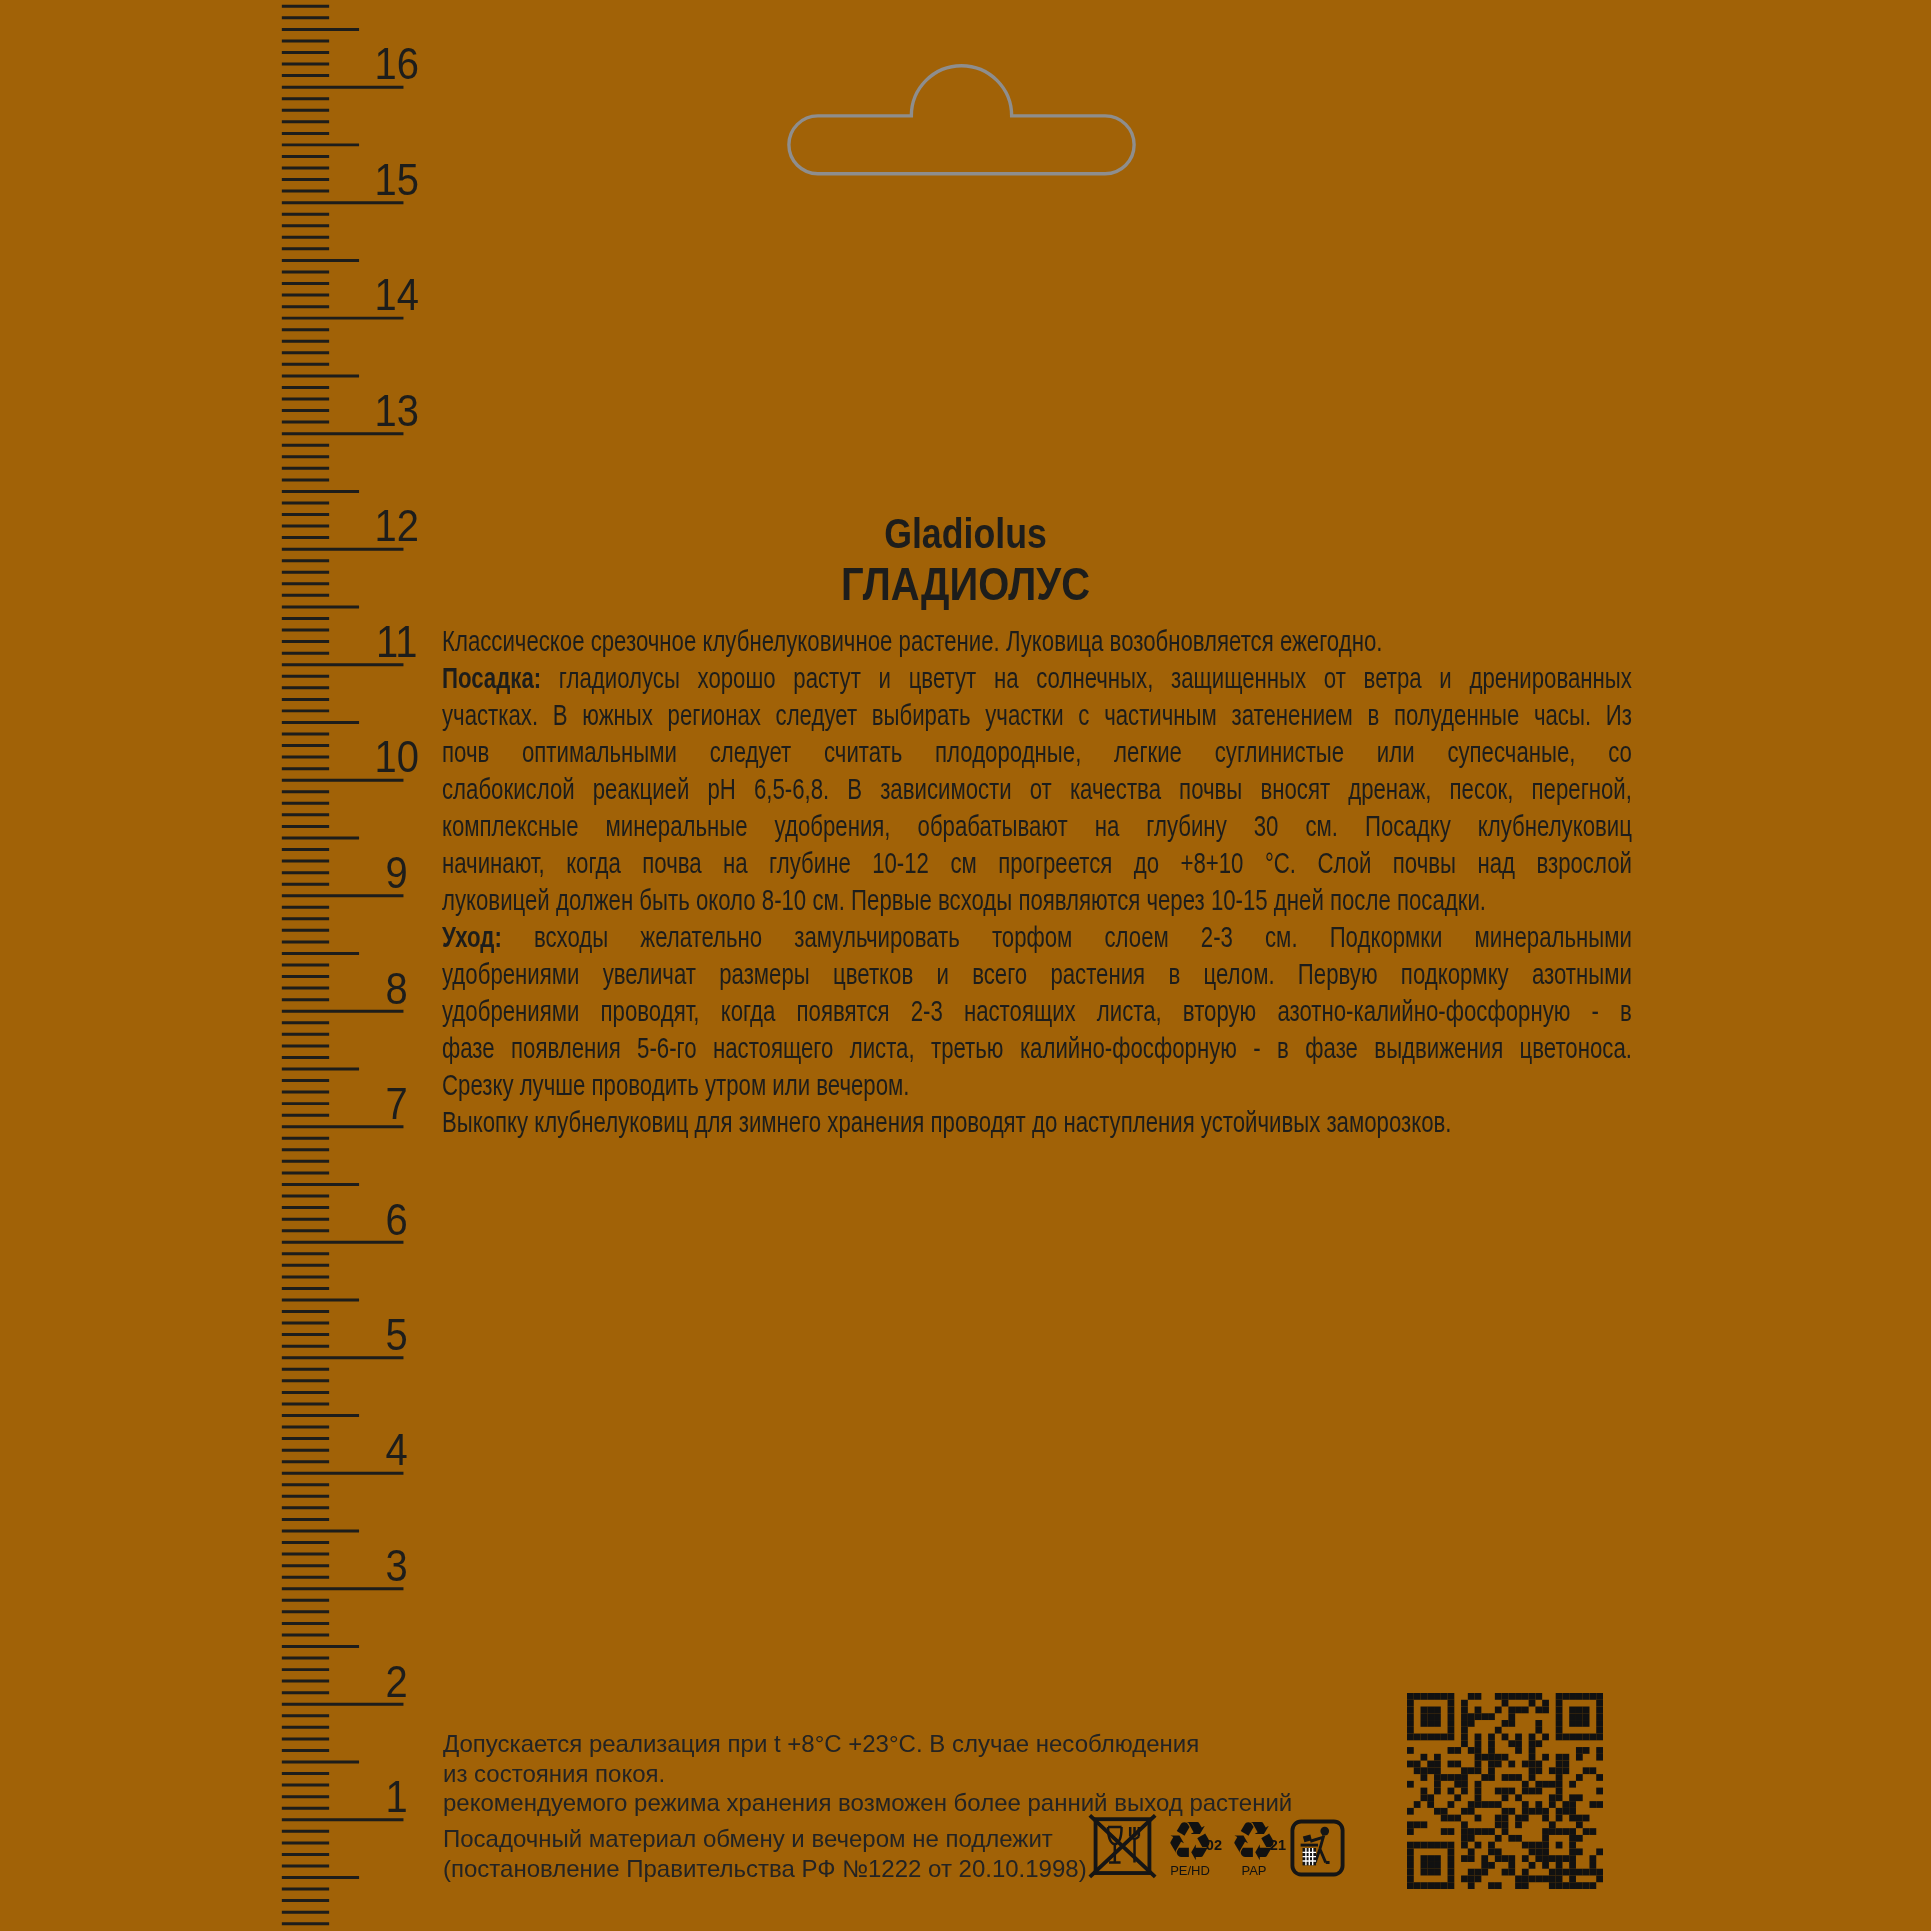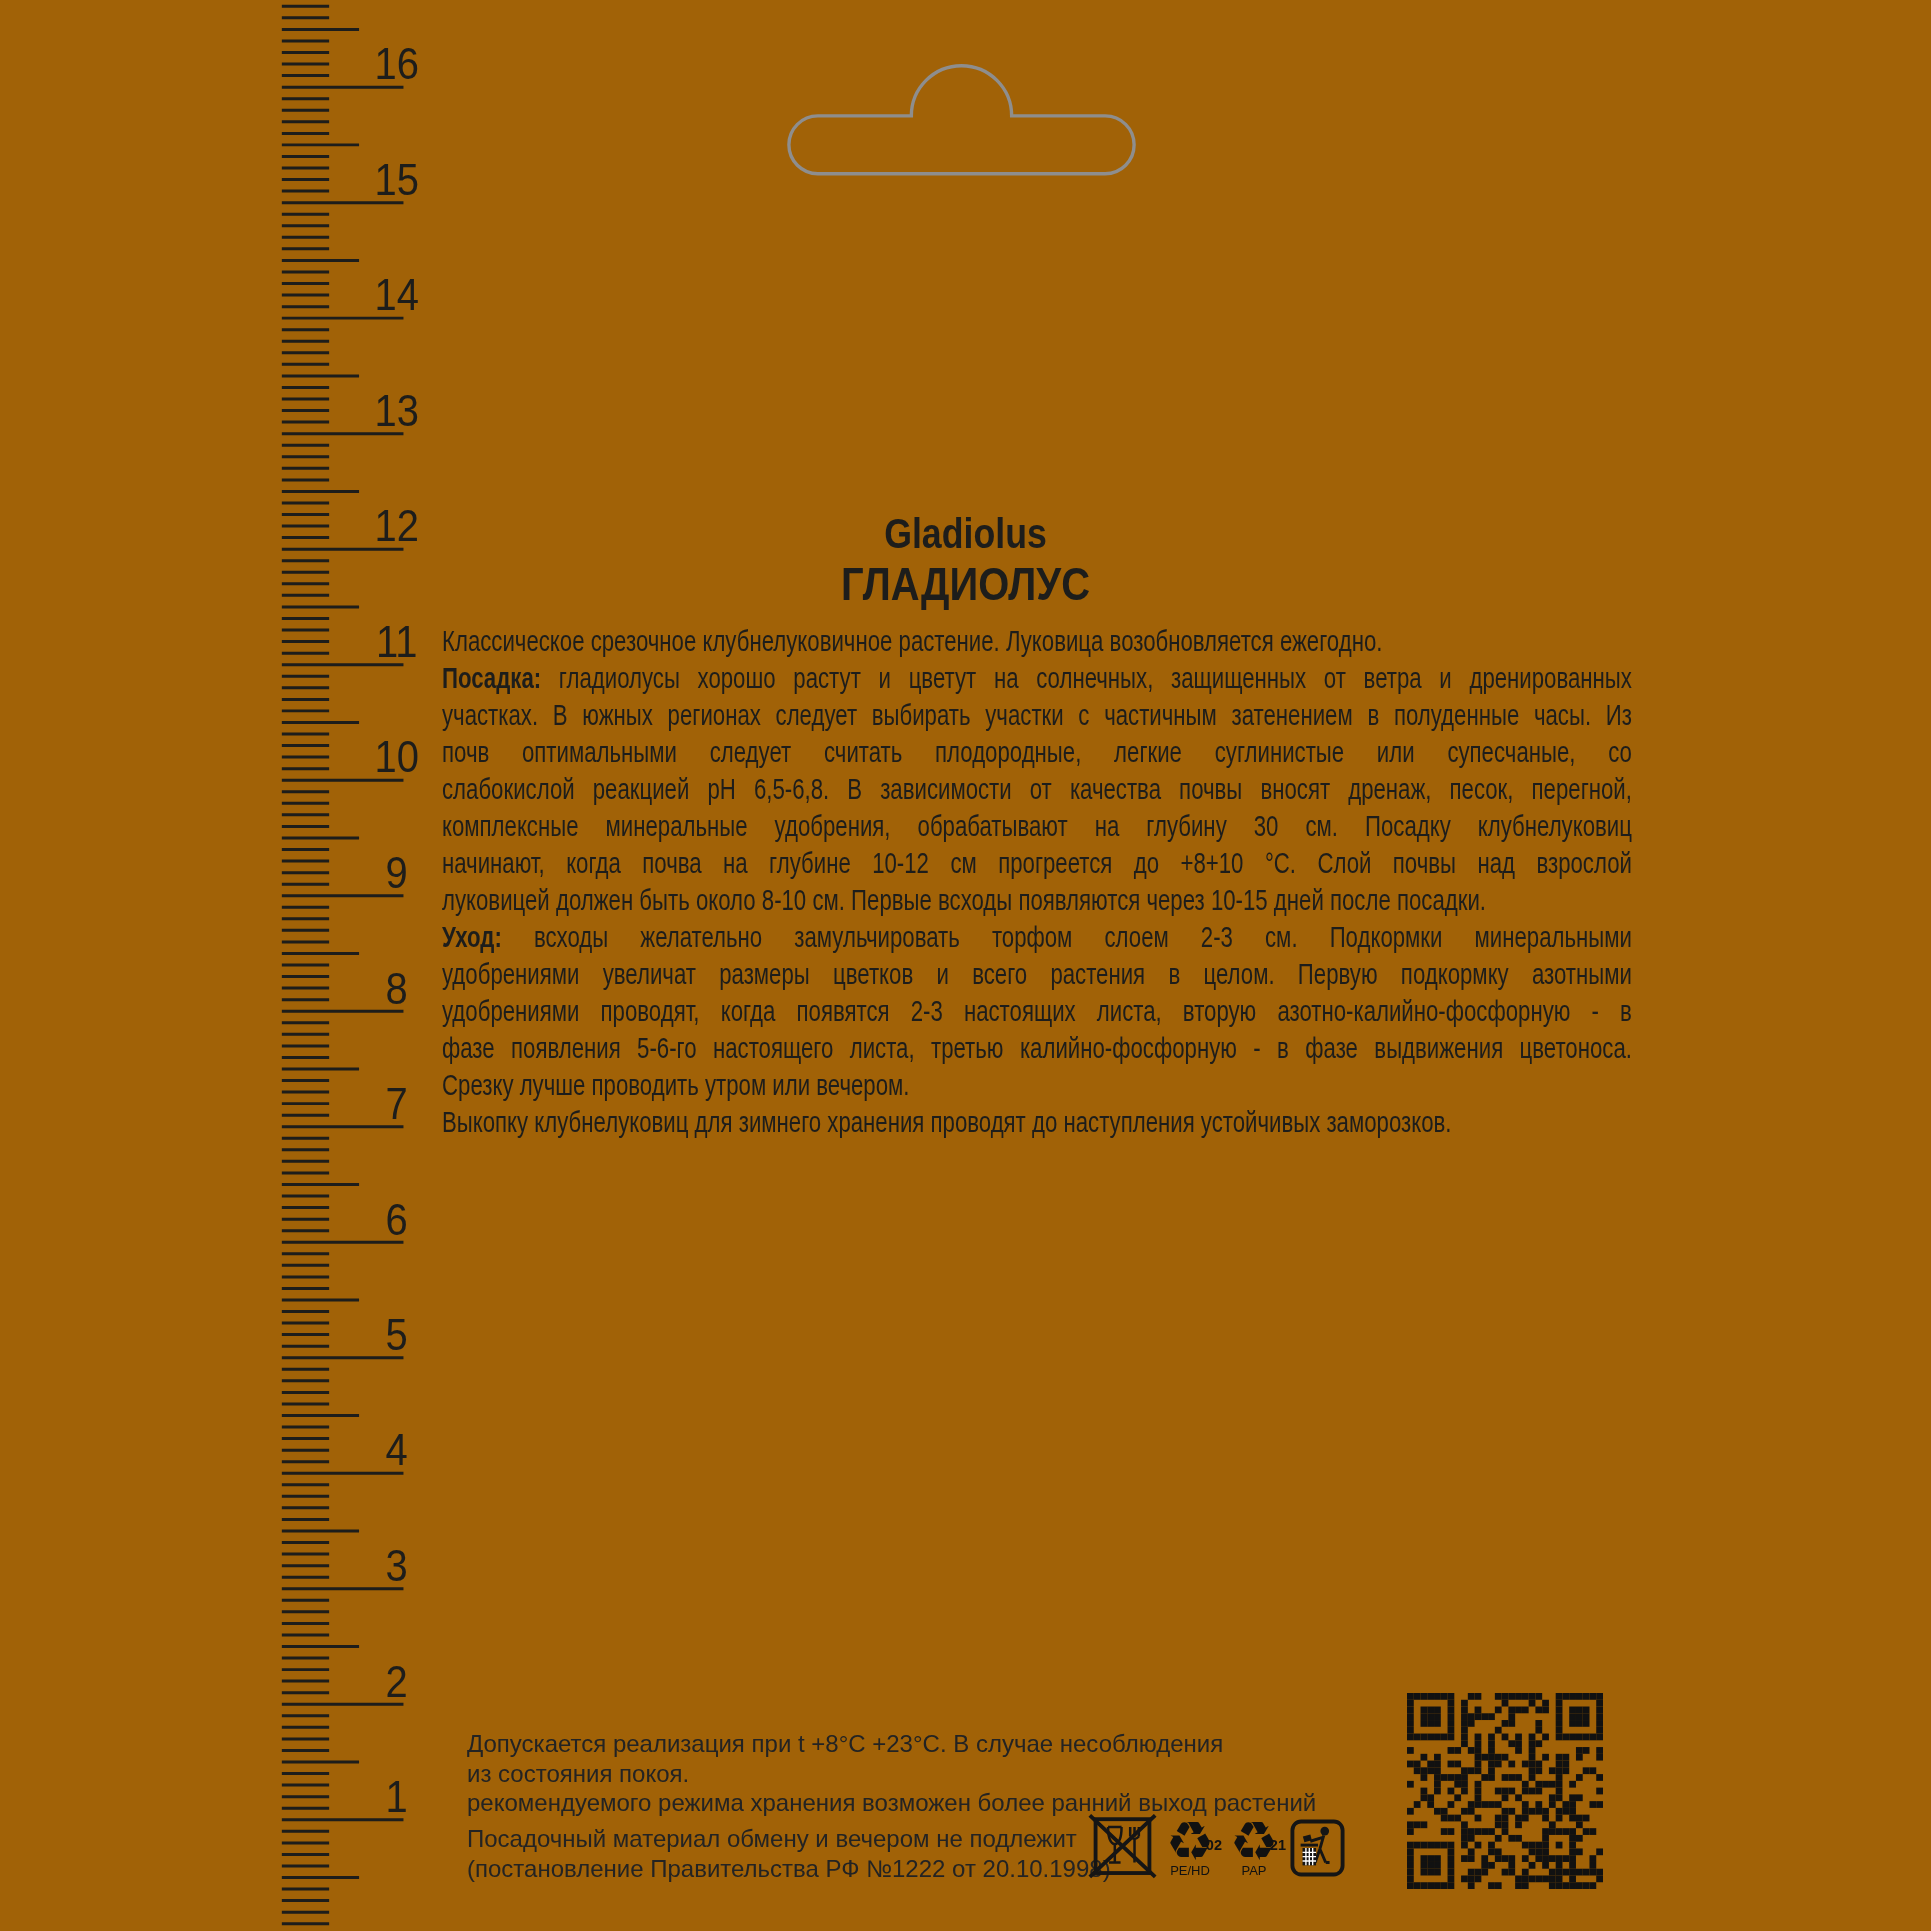--- a/index.html
+++ b/index.html
@@ -21,21 +21,21 @@
   
   .desc{position:absolute;left:442px;top:622px;width:1608px;
         transform:scaleX(.74);transform-origin:left top;
         font-size:30px;line-height:37px;}
   .ln{min-height:37px;}
   .ln.just{text-align:justify;text-align-last:justify;}
   .ln.left{text-align:left;white-space:nowrap;}
   .ln b{font-weight:700;}
 
   
-  .note{position:absolute;left:467px;font-size:24px;line-height:29.5px;color:#232323;}
+  .note{position:absolute;left:443px;font-size:24px;line-height:29.5px;color:#232323;}
   .note-a{top:1729px;}
   .note-b{top:1824px;}
 
   
   .nofood{position:absolute;left:1085px;top:1814px;}
   .recycle{position:absolute;top:1817px;width:64px;text-align:center;color:#111;}
   #rec-plastic{left:1158px;}
   #rec-paper{left:1222px;}
   .rglyph{font-size:54px;line-height:48px;}
   .rcode{position:absolute;top:20px;left:0;width:100%;text-align:right;

